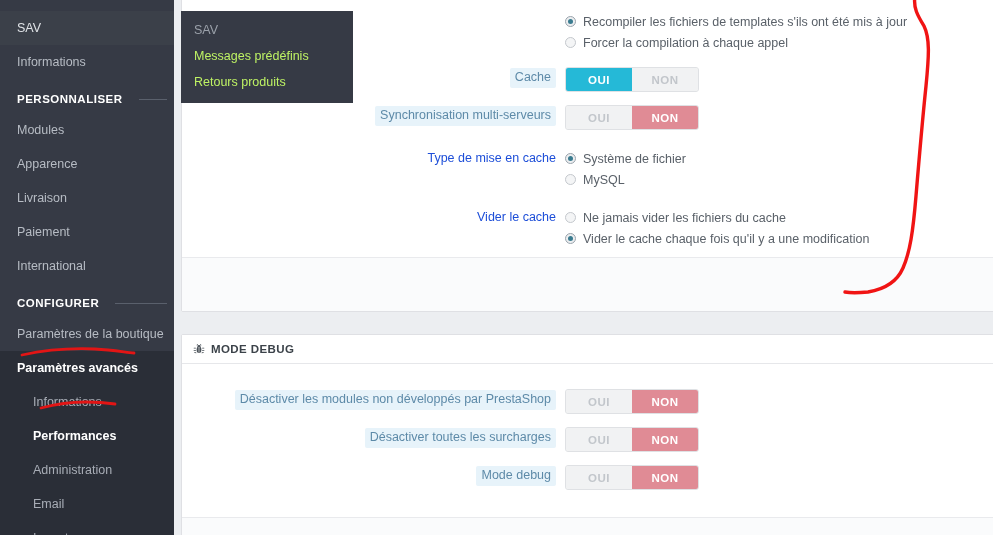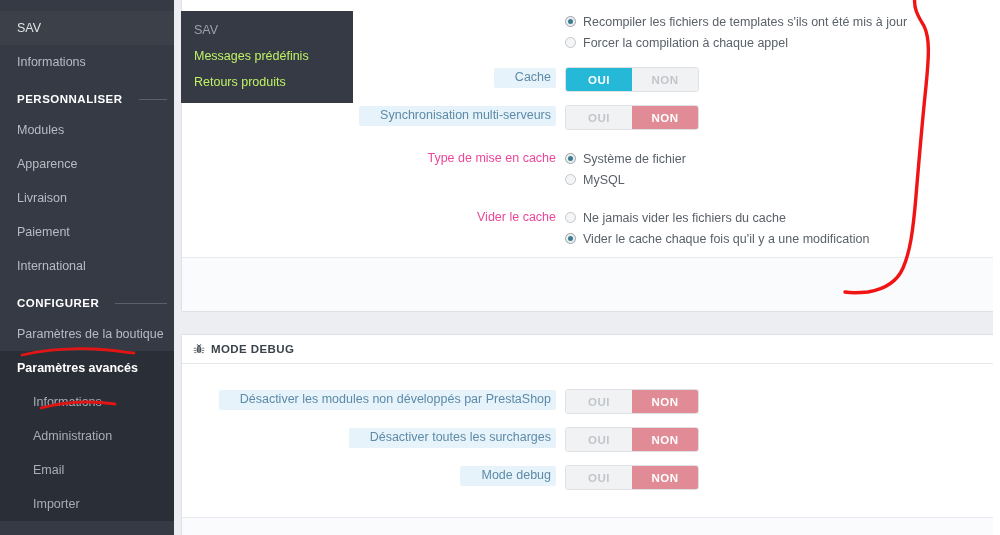--- a/index.html
+++ b/index.html
@@ -129,27 +129,27 @@
     width: 383px;
     text-align: right;
     padding-right: 9px;
     flex: 0 0 383px;
   }
   .lbl-chip {
     display: inline-block;
     background: #e7f3fa;
     color: #5d8aa8;
     font-size: 12.5px;
-    padding: 2px 5px 3px 21px;
+    padding: 2px 5px 3px 5px;
     border-radius: 2px;
     line-height: 15px;
   }
   .lbl-plain {
     display: inline-block;
-    color: #ec4899;
+    color: #1d4ed8;
     font-size: 12.5px;
     line-height: 15px;
     padding-top: 2px;
   }
   .ctl-col { flex: 1; }
 
   
   .radio-line {
     display: flex; align-items: center;
     gap: 7px;
@@ -229,20 +229,21 @@
 
     <div class="nav-section">
       <span class="sec-label">CONFIGURER</span>
       <span class="sec-rule"></span>
     </div>
     <a class="nav-link">Paramètres de la boutique</a>
 
     <div class="sidebar-block-dark">
       <a class="nav-link current">Paramètres avancés</a>
       <a class="nav-link sub">Informations</a>
+      <a class="nav-link sub bold">Performances</a>
       <a class="nav-link sub">Administration</a>
       <a class="nav-link sub">Email</a>
       <a class="nav-link sub">Importer</a>
 
     </div>
   </nav>
 
   <div class="flyout">
     <a class="first">SAV</a>
     <a>Messages prédéfinis</a>

